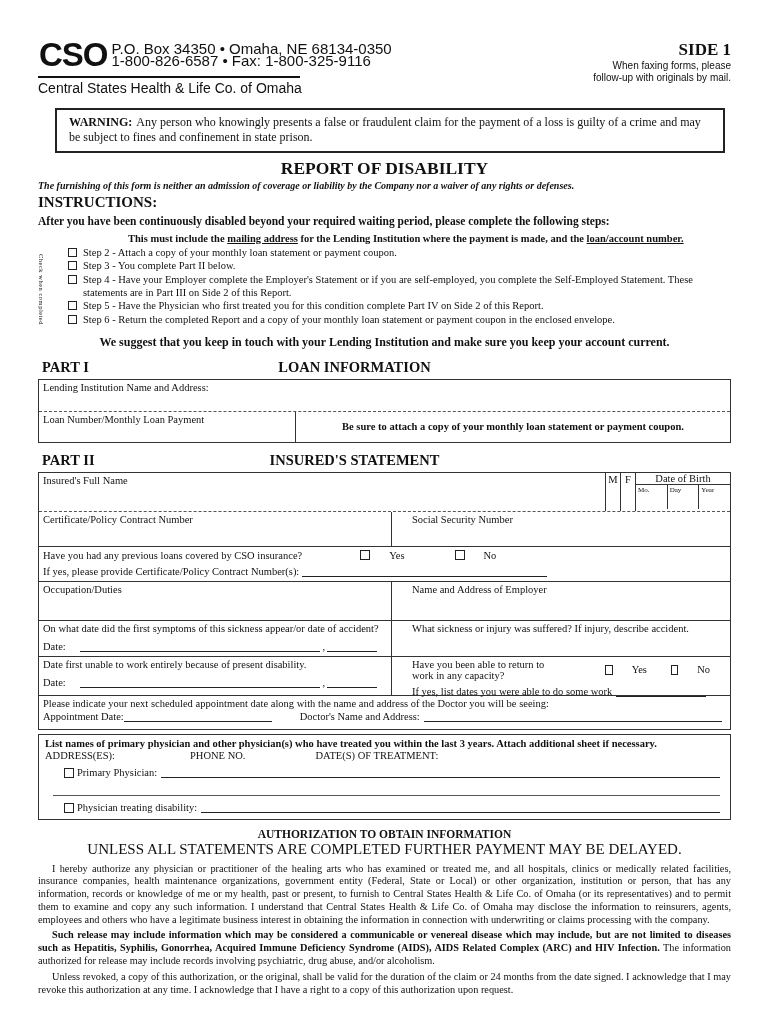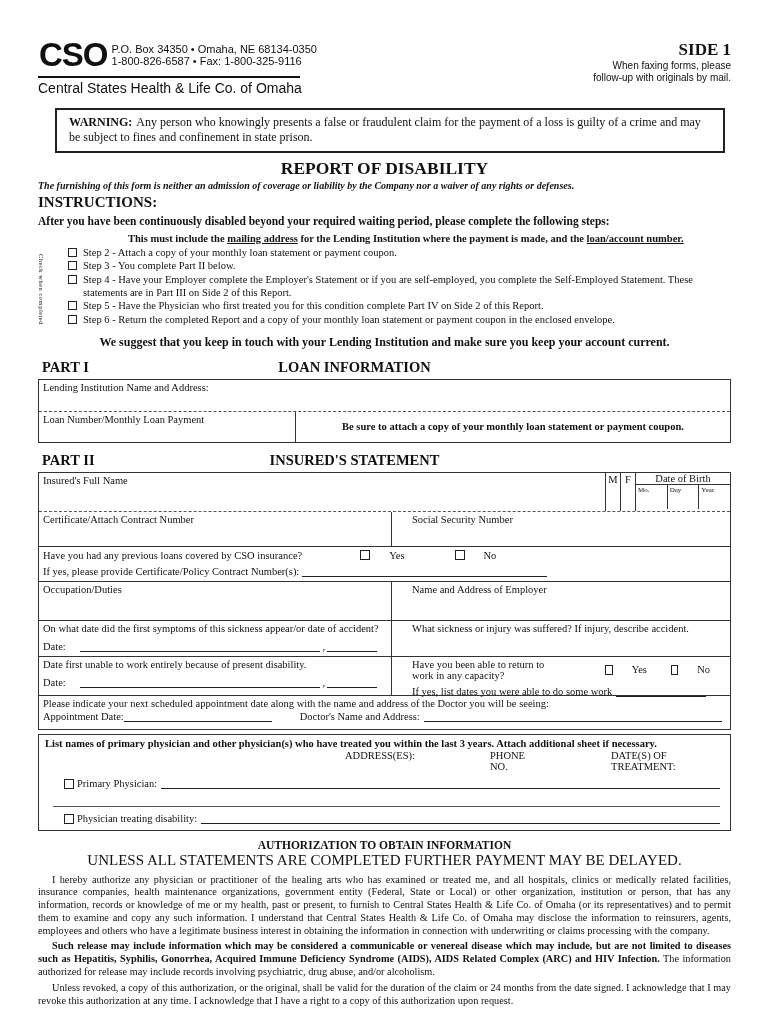--- a/index.html
+++ b/index.html
@@ -7,21 +7,21 @@
   body { font-family:"Liberation Serif", serif; color:#111; }
   .page { position:relative; width:770px; height:1024px; background:#fff; margin:0 auto;
           padding:40px 39px 8px 38px; overflow:hidden; }
 
   
   .hdr { display:flex; justify-content:space-between; align-items:flex-start; }
   .logo-wrap { width:420px; }
   .logo-row { display:flex; align-items:flex-start; border-bottom:2px solid #111; padding-bottom:1px; width:262px; }
   .logo-mark { width:32px; height:32px; margin-right:1px; }
   .logo-txt { font-family:"Liberation Sans", sans-serif; font-weight:bold; font-size:33px; line-height:30px; letter-spacing:-1px; }
-  .contact { font-family:"Liberation Sans", sans-serif; font-size:11px; line-height:12px; margin:3px 0 8px 4px; white-space:nowrap; }
+  .contact { font-family:"Liberation Sans", sans-serif; font-size:15px; line-height:12px; margin:3px 0 8px 4px; white-space:nowrap; }
   .company { font-family:"Liberation Sans", sans-serif; font-size:14px; margin-top:2px; }
   .side-block { text-align:right; }
   .side1 { font-weight:bold; font-size:17px; }
   .faxnote { font-family:"Liberation Sans", sans-serif; font-size:10px; line-height:12px; }
 
   
   .warnbox { border:2px solid #222; margin:12px 0 0 17px; width:670px; padding:5px 10px 6px 12px;
              font-size:12px; line-height:15px; }
   .warnbox b { margin-right:4px; }
 
@@ -83,21 +83,21 @@
   .p2r6 { height:39px; display:flex; }
   .p2r7 { height:33px; padding:2px 4px; }
   .dateline { display:flex; align-items:flex-end; padding:0 10px 3px 0; margin-top:7px; }
   .dl-lbl { margin-right:14px; }
   .comma { margin:0 2px 0 3px; }
 
   
   .phys { border:1.5px solid #333; margin-top:4px; padding:3px 6px 6px 6px; font-size:10.5px; }
   .phys-h { font-weight:bold; }
   .phys-cols { display:flex; margin-top:1px; }
-  .phys-cols .c1 { margin-left:300px; }
+  .phys-cols .c1 { }
   .phys-cols .c2 { margin-left:75px; }
   .phys-cols .c3 { margin-left:70px; }
   .phys-line { display:flex; align-items:flex-end; margin-top:6px;padding-left:19px; }
   .phys-blank { border-bottom:1px solid #555; height:13px; margin:5px 4px 0 8px; }
 
   
   .auth-h { text-align:center; font-weight:bold; font-size:11.5px; margin-top:8px; }
   .auth-sub { text-align:center; font-weight:normal; font-size:15px; margin-top:1px; }
   .para { font-size:10.3px; line-height:12.8px; text-align:justify; text-indent:14px; margin-top:3px; }
   .para.first { margin-top:5px; }
@@ -207,21 +207,21 @@
         <div class="dob-sub">
           <div><span>Mo.</span></div>
           <div><span>Day</span></div>
           <div><span>Year</span></div>
         </div>
       </div>
     </div>
 
     <div class="row p2r2 bsol">
       <div class="p2-l">
-        <span>Certificate/Attach Contract Number</span>
+        <span>Certificate/Policy Contract Number</span>
       </div>
       <div class="p2-r vline">
         <span>Social Security Number</span>
       </div>
     </div>
 
     <div class="row p2r3 bsol">
       <div class="inline-q">
         <span>Have you had any previous loans covered by CSO insurance?</span>
         <span class="qgap"></span>

